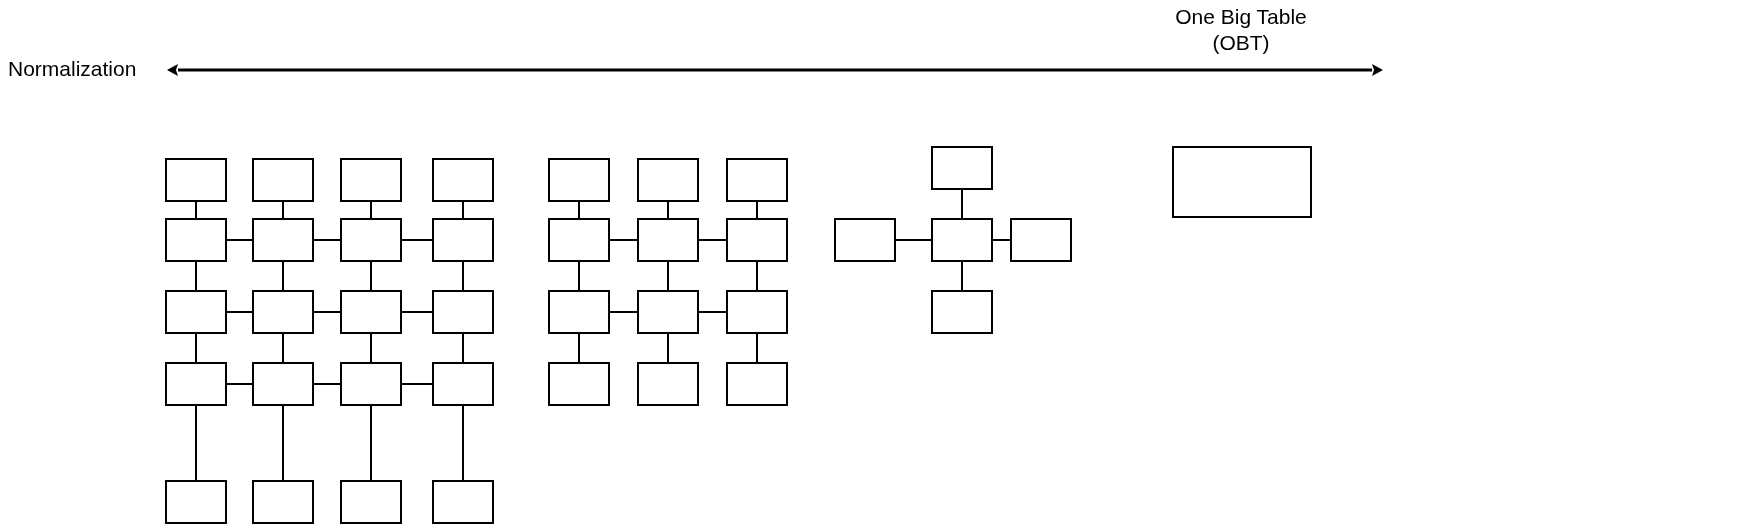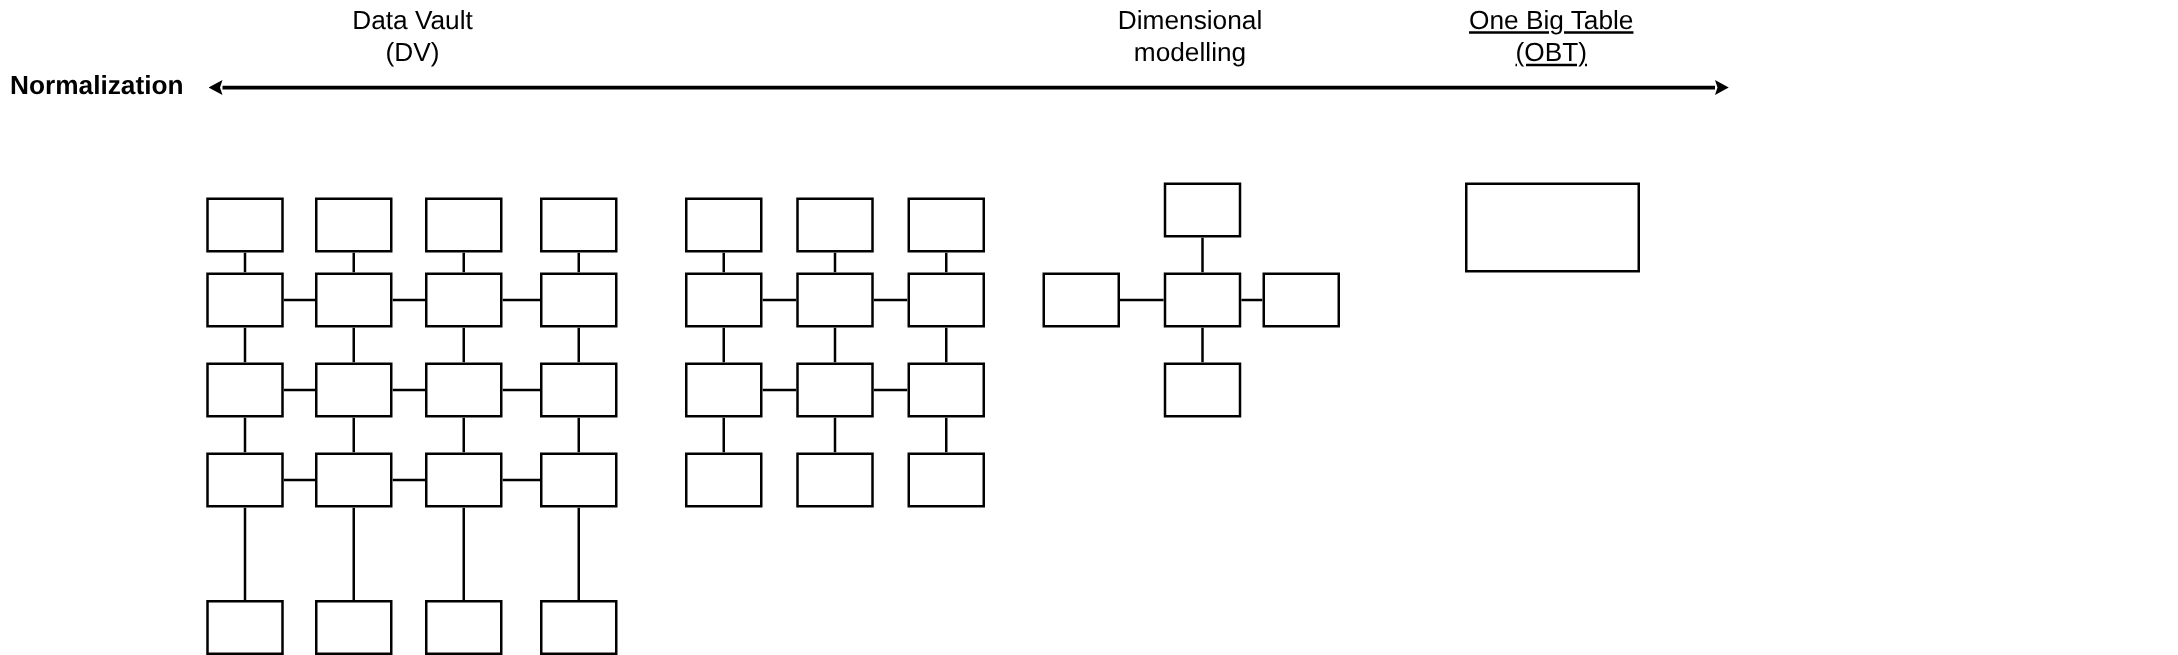--- a/index.html
+++ b/index.html
@@ -14,21 +14,21 @@
 
   .lbl{
     position:absolute;
     font-size:21px;
     line-height:26px;
     color:#000000;
     text-align:center;
     white-space:pre-line;
     letter-spacing:0px;
   }
-  .lbl.end{white-space:nowrap;text-align:left;font-weight:bold;}
+  .lbl.end{white-space:nowrap;text-align:left;}
 
   .axis-svg{position:absolute;left:0;top:0;width:1742px;height:524px;pointer-events:none;}
 
   .box{
     position:absolute;
     box-sizing:border-box;
     background:#ffffff;
     border:2.2px solid #000000;
   }
   .conn{
@@ -51,28 +51,24 @@
       <marker id="arrL" markerWidth="13" markerHeight="13" refX="11" refY="6" orient="auto" markerUnits="userSpaceOnUse">
         <path d="M11,0 L0,6 L11,12 L9,6 Z" fill="#000000"></path>
       </marker>
       <marker id="arrR" markerWidth="13" markerHeight="13" refX="2" refY="6" orient="auto" markerUnits="userSpaceOnUse">
         <path d="M2,0 L13,6 L2,12 L4,6 Z" fill="#000000"></path>
       </marker>
     </defs>
     <line x1="178" y1="70" x2="1372" y2="70" stroke="#000000" stroke-width="3" marker-start="url(#arrL)" marker-end="url(#arrR)"></line>
   </svg>
 
-  <div class="lbl" style="left:230px;top:4px;width:200px;">Data Vault
-(DV)</div>
 
 
-  <div class="lbl" style="left:852px;top:4px;width:200px;">Dimensional
-modelling</div>
 
-  <div class="lbl" style="left:1141px;top:4px;width:200px;text-decoration:underline;">One Big Table
+  <div class="lbl" style="left:1141px;top:4px;width:200px;">One Big Table
 (OBT)</div>
 
   <div id="models">
       <div class="conn v" style="left: 194.9px; top: 202px; height: 16px;"></div>
       <div class="conn v" style="left: 281.9px; top: 202px; height: 16px;"></div>
       <div class="conn v" style="left: 369.9px; top: 202px; height: 16px;"></div>
       <div class="conn v" style="left: 461.9px; top: 202px; height: 16px;"></div>
       <div class="conn v" style="left: 194.9px; top: 262px; height: 28px;"></div>
       <div class="conn v" style="left: 281.9px; top: 262px; height: 28px;"></div>
       <div class="conn v" style="left: 369.9px; top: 262px; height: 28px;"></div>

